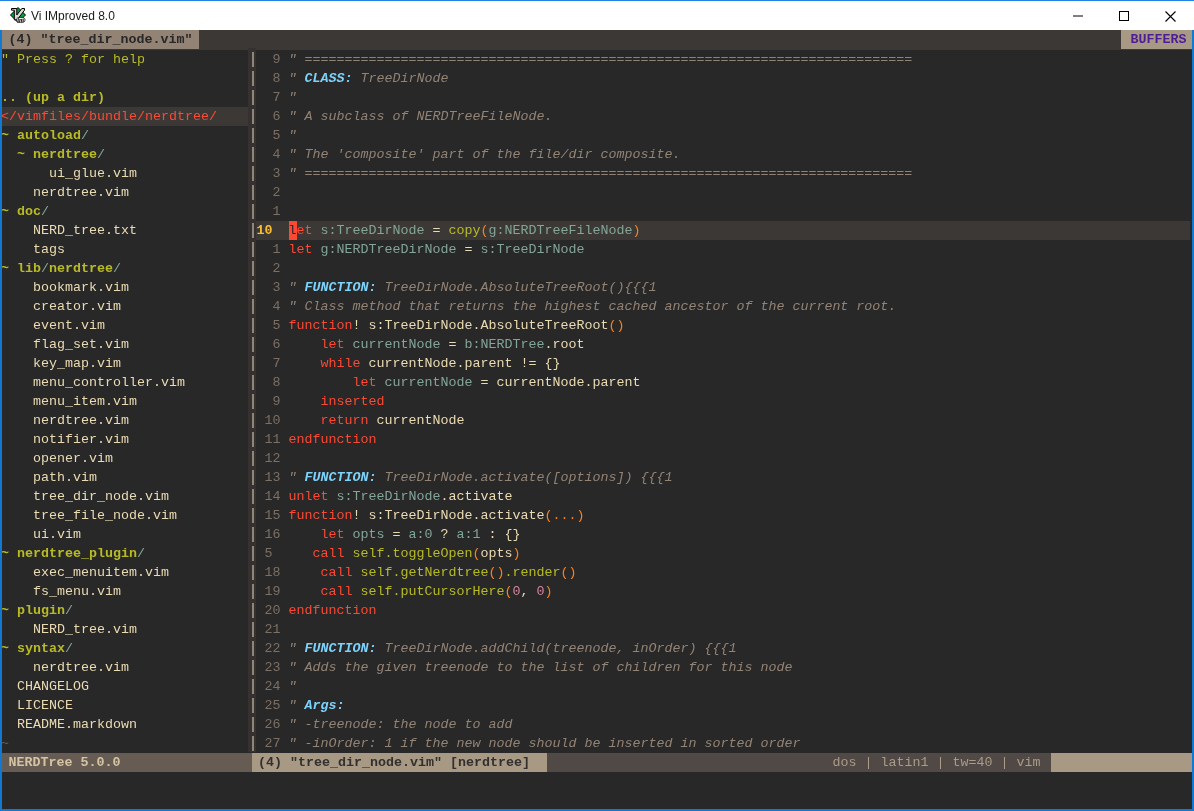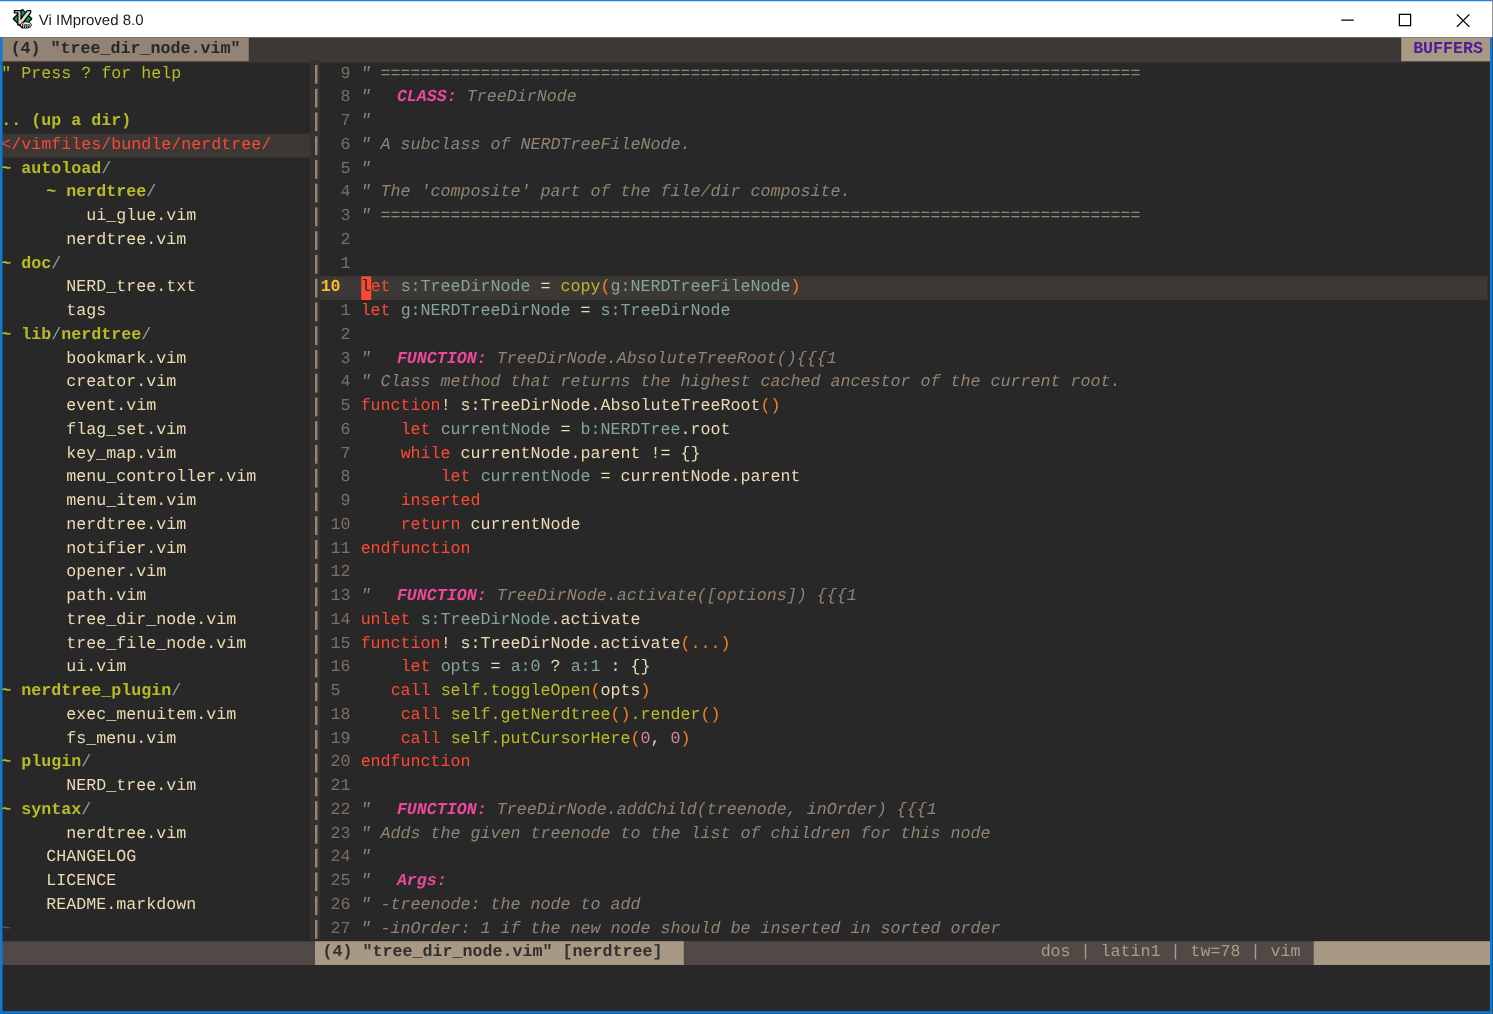--- a/index.html
+++ b/index.html
@@ -16,26 +16,26 @@
 #codecursor { position:absolute; left:256px; top:220.7px; width:934px; height:19px; background:#3c3836; }
 #cursorblk { position:absolute; left:288.5px; top:220.7px; width:8px; height:19px; background:#fb4934; }
 #sepstrip { position:absolute; left:248px; top:48px; width:8px; height:704px; background:#343130; }
 .vbar { position:absolute; left:251.5px; width:2.4px; height:15px; background:#8f8678; }
 #sidebar { position:absolute; left:1px; top:49.7px; color:#ebdbb2; }
 #code { position:absolute; left:256.5px; top:49.7px; color:#ebdbb2; }
 .g { color:#b8bb26; }
 .gb { color:#b8bb26; font-weight:bold; }
 .sl { color:#83a598; }
 .r { color:#fb4934; }
-.f { color:#ebdbb2;padding-left:20px; }
+.f { color:#ebdbb2; }
 .nt { color:#665c54; }
 .ln { color:#7c6f64; }
 .cln { color:#fabd2f; font-weight:bold; }
 .cm { color:#928374; font-style:italic; }
-.cmt { color:#ec4899; font-style:italic; font-weight:bold;margin-left:13px; }
+.cmt { color:#7dd3fc; font-style:italic; font-weight:bold; }
 .k { color:#fb4934; }
 .i { color:#83a598; }
 .t { color:#ebdbb2; }
 .fn { color:#b8bb26; font-weight:normal; }
 .o { color:#fe8019; }
 .n { color:#d3869b; }
 .cur { color:#282828; }
 #status { position:absolute; left:0; top:752.7px; width:1192px; height:19px; background:#504945; }
 #st1 { position:absolute; left:0; top:0; width:252px; height:19px; background:#665c54; }
 #st1 span { position:absolute; left:8.5px; color:#d5c4a1; font-weight:bold; }
@@ -184,21 +184,22 @@
 <span class="ln"> 19 </span><span class="t">    </span><span class="k">call</span><span class="t"> </span><span class="fn">self.putCursorHere</span><span class="o">(</span><span class="n">0</span><span class="t">, </span><span class="n">0</span><span class="o">)</span>
 <span class="ln"> 20 </span><span class="k">endfunction</span>
 <span class="ln"> 21 </span>
 <span class="ln"> 22 </span><span class="cm">" </span><span class="cmt">FUNCTION:</span><span class="cm"> TreeDirNode.addChild(treenode, inOrder) {{{1</span>
 <span class="ln"> 23 </span><span class="cm">" Adds the given treenode to the list of children for this node</span>
 <span class="ln"> 24 </span><span class="cm">"</span>
 <span class="ln"> 25 </span><span class="cm">" </span><span class="cmt">Args:</span>
 <span class="ln"> 26 </span><span class="cm">" -treenode: the node to add</span>
 <span class="ln"> 27 </span><span class="cm">" -inOrder: 1 if the new node should be inserted in sorted order</span></pre>
   <div id="status" class="mono">
+    <div id="st1"><span>NERDTree 5.0.0</span></div>
     <div id="st2"><span>(4) "tree_dir_node.vim" [nerdtree]</span></div>
-    <div id="st3">dos | latin1 | tw=78 | vim</div>
+    <div id="st3">dos | latin1 | tw=40 | vim</div>
     <div id="st4"><span>|1| 10/636 (Top)</span></div>
   </div>
   <div id="below"></div>
   <div class="bord" style="left:0;top:30px;width:2px;height:781px"></div>
   <div class="bord" style="left:1192px;top:30px;width:2px;height:781px"></div>
   <div class="bord" style="left:0;top:809px;width:1194px;height:2px"></div>
 </div>
 
 </body></html>

